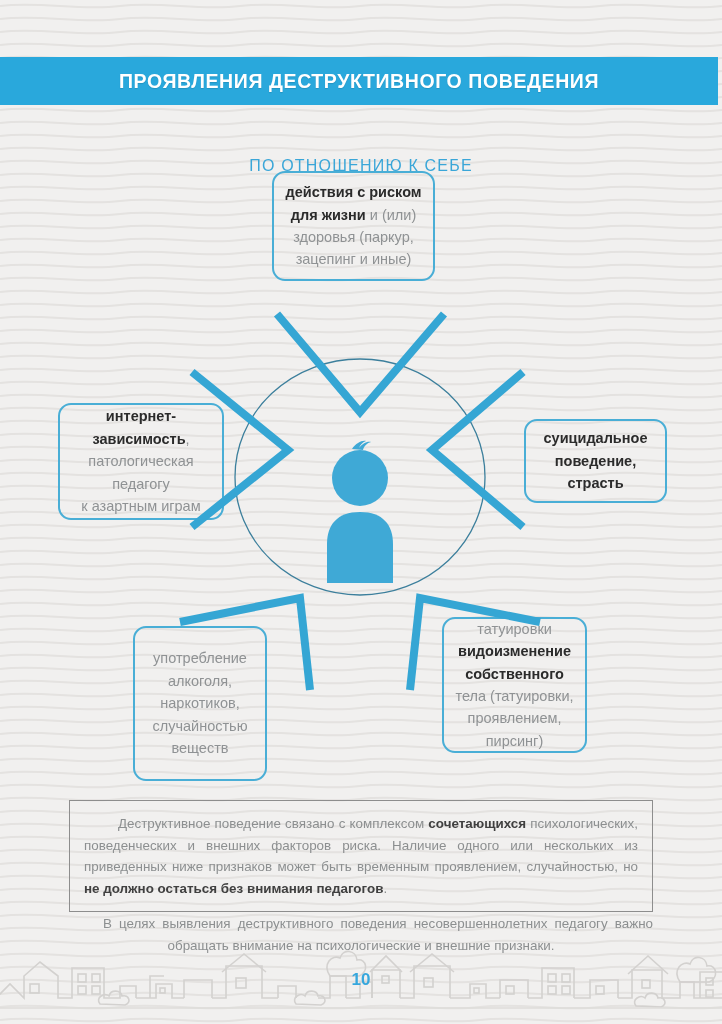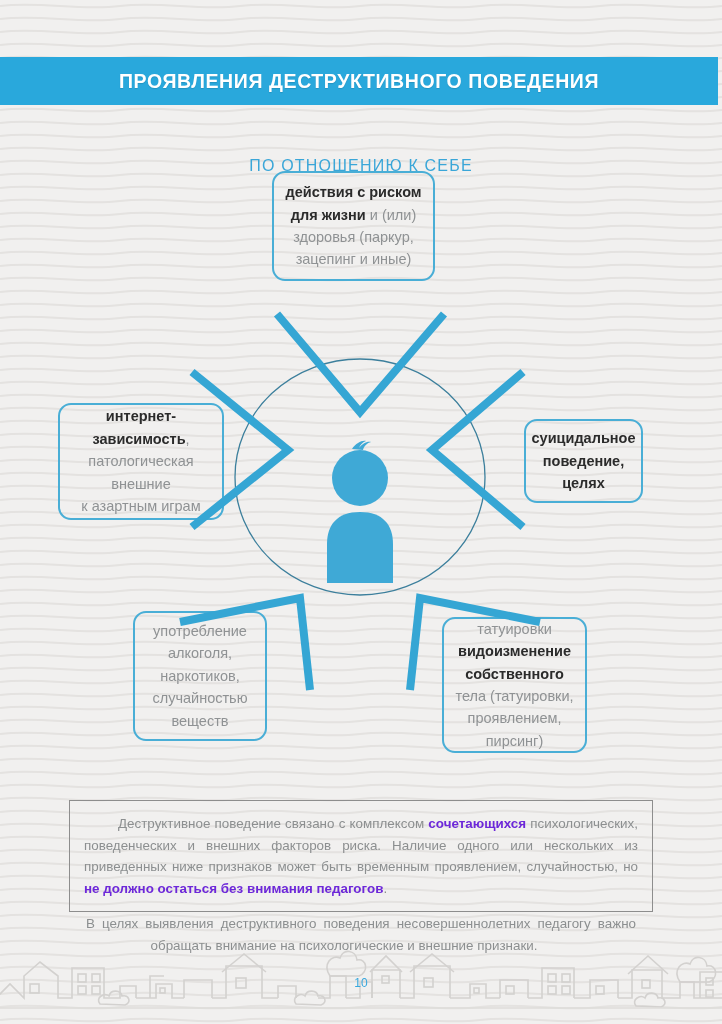--- a/index.html
+++ b/index.html
@@ -79,22 +79,22 @@
     text-align: center;
     display: flex;
     align-items: center;
     justify-content: center;
     padding: 6px 8px;
   }
   .box b { color: #2b2b2b; font-weight: bold; }
 
   #box-top    { left: 272px; top: 171px;  width: 163px; height: 110px; }
   #box-left   { left: 30px;  top: 403px;  width: 166px; height: 117px; margin-left: 28px; }
-  #box-right  { left: 524px; top: 419px;  width: 119px; height: 84px;  }
-  #box-bl     { left: 133px; top: 611px;  width: 134px; height: 130px; }
+  #box-right  { left: 524px; top: 419px;  width: 143px; height: 84px;  }
+  #box-bl     { left: 133px; top: 626px;  width: 134px; height: 155px; }
   #box-br     { left: 442px; top: 617px;  width: 145px; height: 136px; }
 
   
   .diagram {
     position: absolute;
     left: 0;
     top: 290px;
     width: 722px;
     height: 460px;
     z-index: 1;
@@ -109,25 +109,25 @@
     box-sizing: border-box;
     border: 1.5px solid #8d8d8d;
     padding: 12px 14px 11px 14px;
     color: #8c8f90;
     font-size: 13.4px;
     line-height: 1.62;
     text-align: justify;
     text-align-last: left;
   }
   .note-box .indent { display: inline-block; width: 34px; }
-  .note-box b { color: #6d28d9; font-weight: bold; }
+  .note-box b { color: #404040; font-weight: bold; }
 
   .note-plain {
     position: absolute;
-    left: 52px;
+    left: 69px;
     top: 913px;
     width: 584px;
     color: #8c8f90;
     font-size: 13.4px;
     line-height: 1.62;
     text-align: justify;
     text-align-last: center;
   }
   .note-plain .indent { display: inline-block; width: 34px; }
 
@@ -139,22 +139,22 @@
     width: 722px;
     height: 78px;
   }
   .page-number {
     position: absolute;
     left: 0;
     bottom: 34px;
     width: 722px;
     text-align: center;
     color: #36a7dd;
-    font-size: 12px;
-    font-weight: normal;
+    font-size: 17px;
+    font-weight: bold;
     z-index: 4;
   }
 </style>
 </head>
 <body>
 
 <div class="page">
 
   <svg class="texture" viewBox="0 0 722 1024" preserveAspectRatio="none">
     <defs>
@@ -204,30 +204,30 @@
         <span>здоровья (паркур,</span><br>
         <span>зацепинг и иные)</span>
       </span>
     </div>
 
     <div class="box" id="box-left">
       <span>
         <b>интернет-</b><br>
         <b>зависимость</b><span>,</span><br>
         <span>патологическая</span><br>
-        <span>внешние</span><br>
+        <span>педагогу</span><br>
         <span>к азартным играм</span>
       </span>
     </div>
 
     <div class="box" id="box-right">
       <span>
         <b>суицидальное</b><br>
         <b>поведение,</b><br>
-        <b>целях</b>
+        <b>страсть</b>
       </span>
     </div>
 
     <div class="box" id="box-bl">
       <span>
         <span>употребление</span><br>
         <span>алкоголя,</span><br>
         <span>наркотиков,</span><br>
         <span>случайностью</span><br>
         <span>веществ</span>

